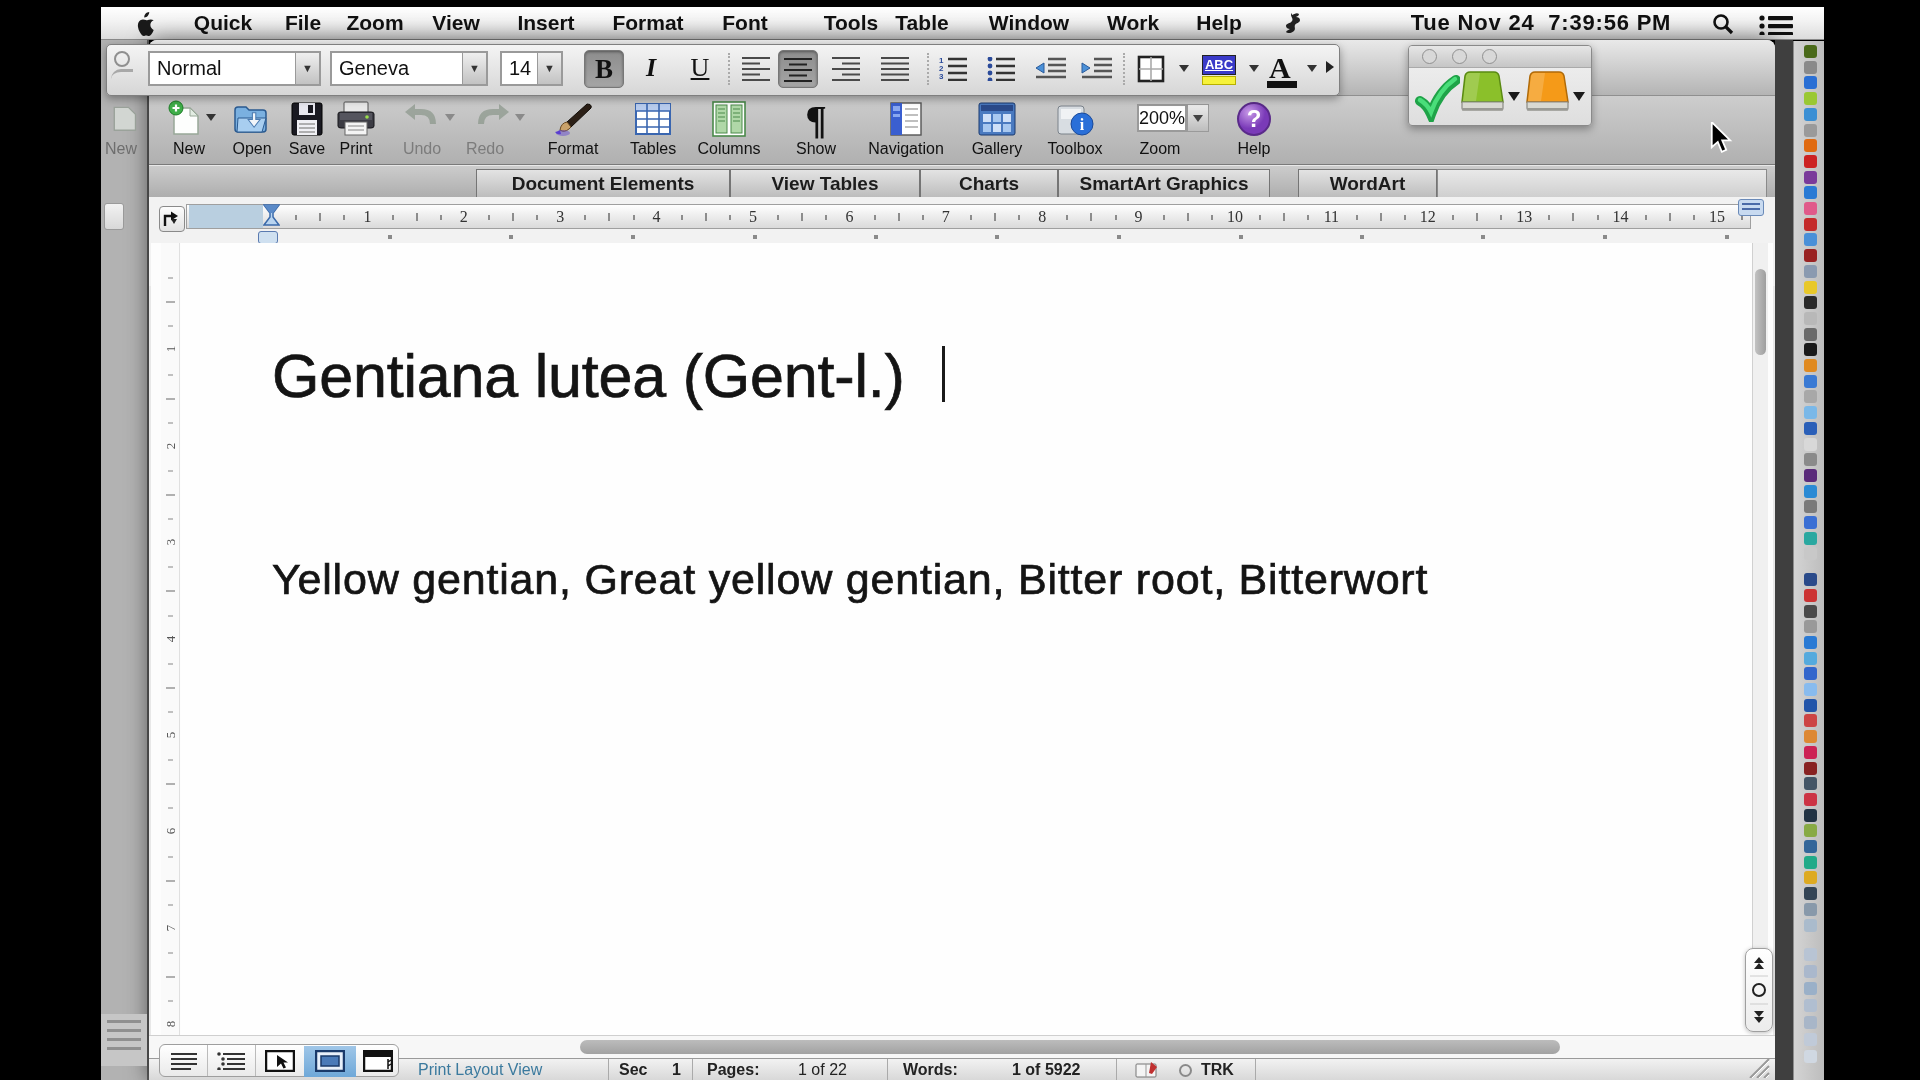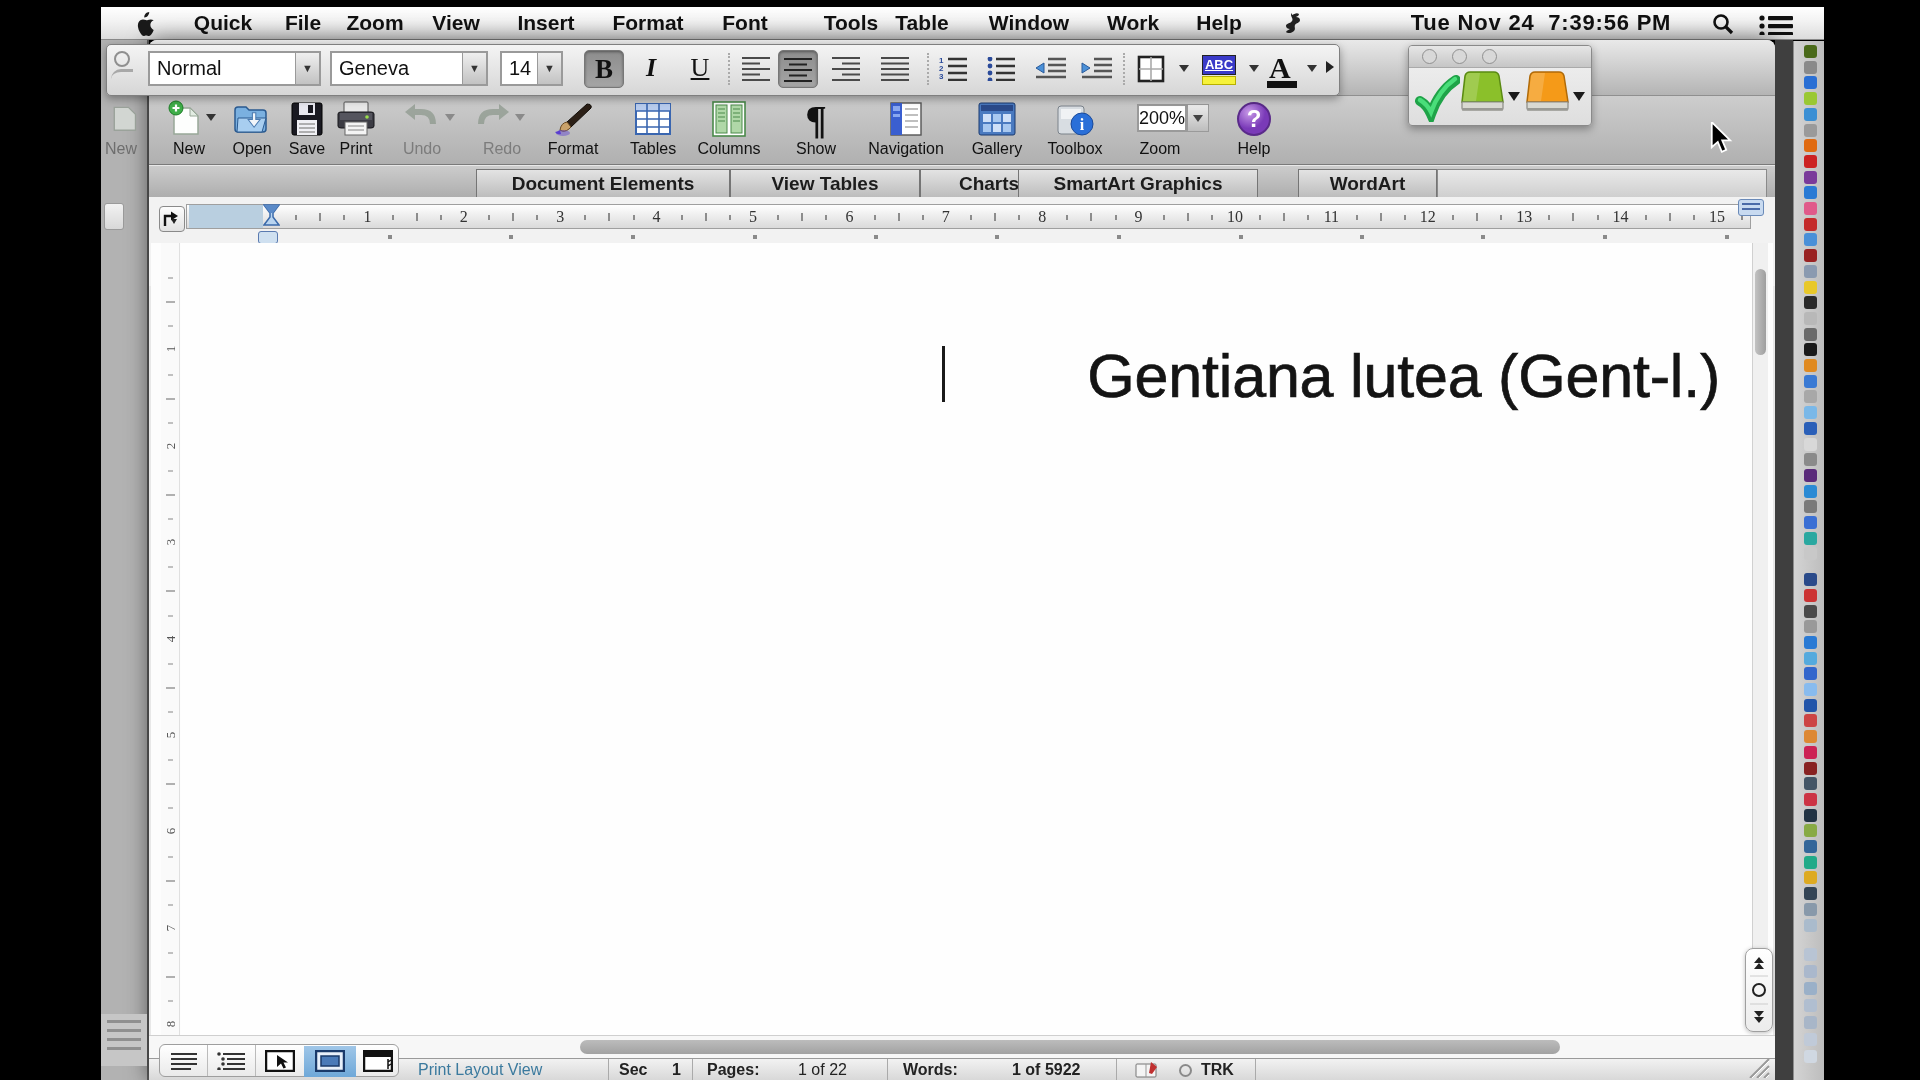--- a/index.html
+++ b/index.html
@@ -200,36 +200,36 @@
               <stop offset="100%" stop-color="#7a3ab8"></stop>
             </radialGradient>
           </defs>
           <text x="19" y="27" font-size="24" font-weight="bold" fill="#fff" text-anchor="middle">?</text>
         </svg></div>
     <div class="tbl" style="left:40px">New</div>
     <div class="tbl" style="left:103px">Open</div>
     <div class="tbl" style="left:158px">Save</div>
     <div class="tbl" style="left:207px">Print</div>
     <div class="tbl" style="left:273px;color:#7c7c7c">Undo</div>
-    <div class="tbl" style="left:353px;color:#7c7c7c">Redo</div>
+    <div class="tbl" style="left:336px;color:#7c7c7c">Redo</div>
     <div class="tbl" style="left:424px">Format</div>
     <div class="tbl" style="left:504px">Tables</div>
     <div class="tbl" style="left:580px">Columns</div>
     <div class="tbl" style="left:667px">Show</div>
     <div class="tbl" style="left:757px">Navigation</div>
     <div class="tbl" style="left:848px">Gallery</div>
     <div class="tbl" style="left:926px">Toolbox</div>
     <div class="tbl" style="left:1011px">Zoom</div>
     <div class="tbl" style="left:1105px">Help</div>
   </div>
   <div id="tabrow">
     <div class="gtab" style="left:327px;width:254px">Document Elements</div>
     <div class="gtab" style="left:581px;width:190px">View Tables</div>
     <div class="gtab" style="left:771px;width:138px">Charts</div>
-    <div class="gtab" style="left:869px;width:240px">SmartArt Graphics</div>
+    <div class="gtab" style="left:909px;width:212px">SmartArt Graphics</div>
     <div class="gtab" style="left:1149px;width:139px">WordArt</div>
     <div id="tabrest" style="left:1288px;width:330px"></div>
   </div>
   <div id="rulerrow">
     <div id="hruler" style="width:1565px">
         <div class="tick" style="left:11.7px;top:10px;height:5px"></div>
         <div class="tick" style="left:35.8px;top:8px;height:8px"></div>
         <div class="tick" style="left:59.9px;top:10px;height:5px"></div>
         <div class="tick" style="left:108.1px;top:10px;height:5px"></div>
         <div class="tick" style="left:132.2px;top:8px;height:8px"></div>
@@ -353,21 +353,22 @@
         <div class="abs" style="left:5px;top:636.6px;width:9px;height:2px;background:#b0b0b0"></div>
         <div class="abs" style="left:7px;top:660.7px;width:5px;height:2px;background:#c0c0c0"></div>
         <div class="abs" style="left:3px;top:676.8px;width:13px;height:16px;font-family:'Liberation Serif',serif;font-size:13px;color:#555;transform:rotate(-90deg);text-align:center">7</div>
         <div class="abs" style="left:7px;top:708.9px;width:5px;height:2px;background:#c0c0c0"></div>
         <div class="abs" style="left:5px;top:733.0px;width:9px;height:2px;background:#b0b0b0"></div>
         <div class="abs" style="left:7px;top:757.1px;width:5px;height:2px;background:#c0c0c0"></div>
         <div class="abs" style="left:3px;top:773.2px;width:13px;height:16px;font-family:'Liberation Serif',serif;font-size:13px;color:#555;transform:rotate(-90deg);text-align:center">8</div>
       </div>
     <div id="page">
       <div class="abs" style="left:761px;top:103px;width:2.5px;height:56px;background:#1a1a1a"></div>
-      <div class="ptxt" style="left:91px;width:1448px;top:98px;text-align:right;font-size:61px;line-height:70px;letter-spacing:-0.2px">Gentiana lutea (Gent-l.)</div>
+      <div class="ptxt" style="left:91px;width:1448px;top:98px;text-align:left;font-size:61px;line-height:70px;letter-spacing:-0.2px">Gentiana lutea (Gent-l.)</div>
+      <div class="ptxt" style="left:91px;top:306px">Yellow gentian, Great yellow gentian, Bitter root, Bitterwort</div>
     </div>
   </div>
   <div id="vscroll">
       <div class="abs" style="left:2px;top:26px;width:11px;height:86px;background:linear-gradient(to right,#c2c2c2,#9e9e9e);border-radius:6px"></div>
     </div>
   <div class="abs" style="left:1596px;top:908px;width:28px;height:84px;background:linear-gradient(#ffffff,#ececec);border:1px solid #9f9f9f;border-radius:8px;box-shadow:0 1px 4px rgba(0,0,0,.25)">
     <svg width="26" height="82" viewBox="0 0 26 82">
         <path d="M8 14 L13 8 L18 14 z M8 20 L13 14 L18 20 z" fill="#222"></path>
         <line x1="4" y1="27" x2="22" y2="27" stroke="#ccc"></line>
         <circle cx="13" cy="41" r="6" fill="none" stroke="#222" stroke-width="2"></circle>

